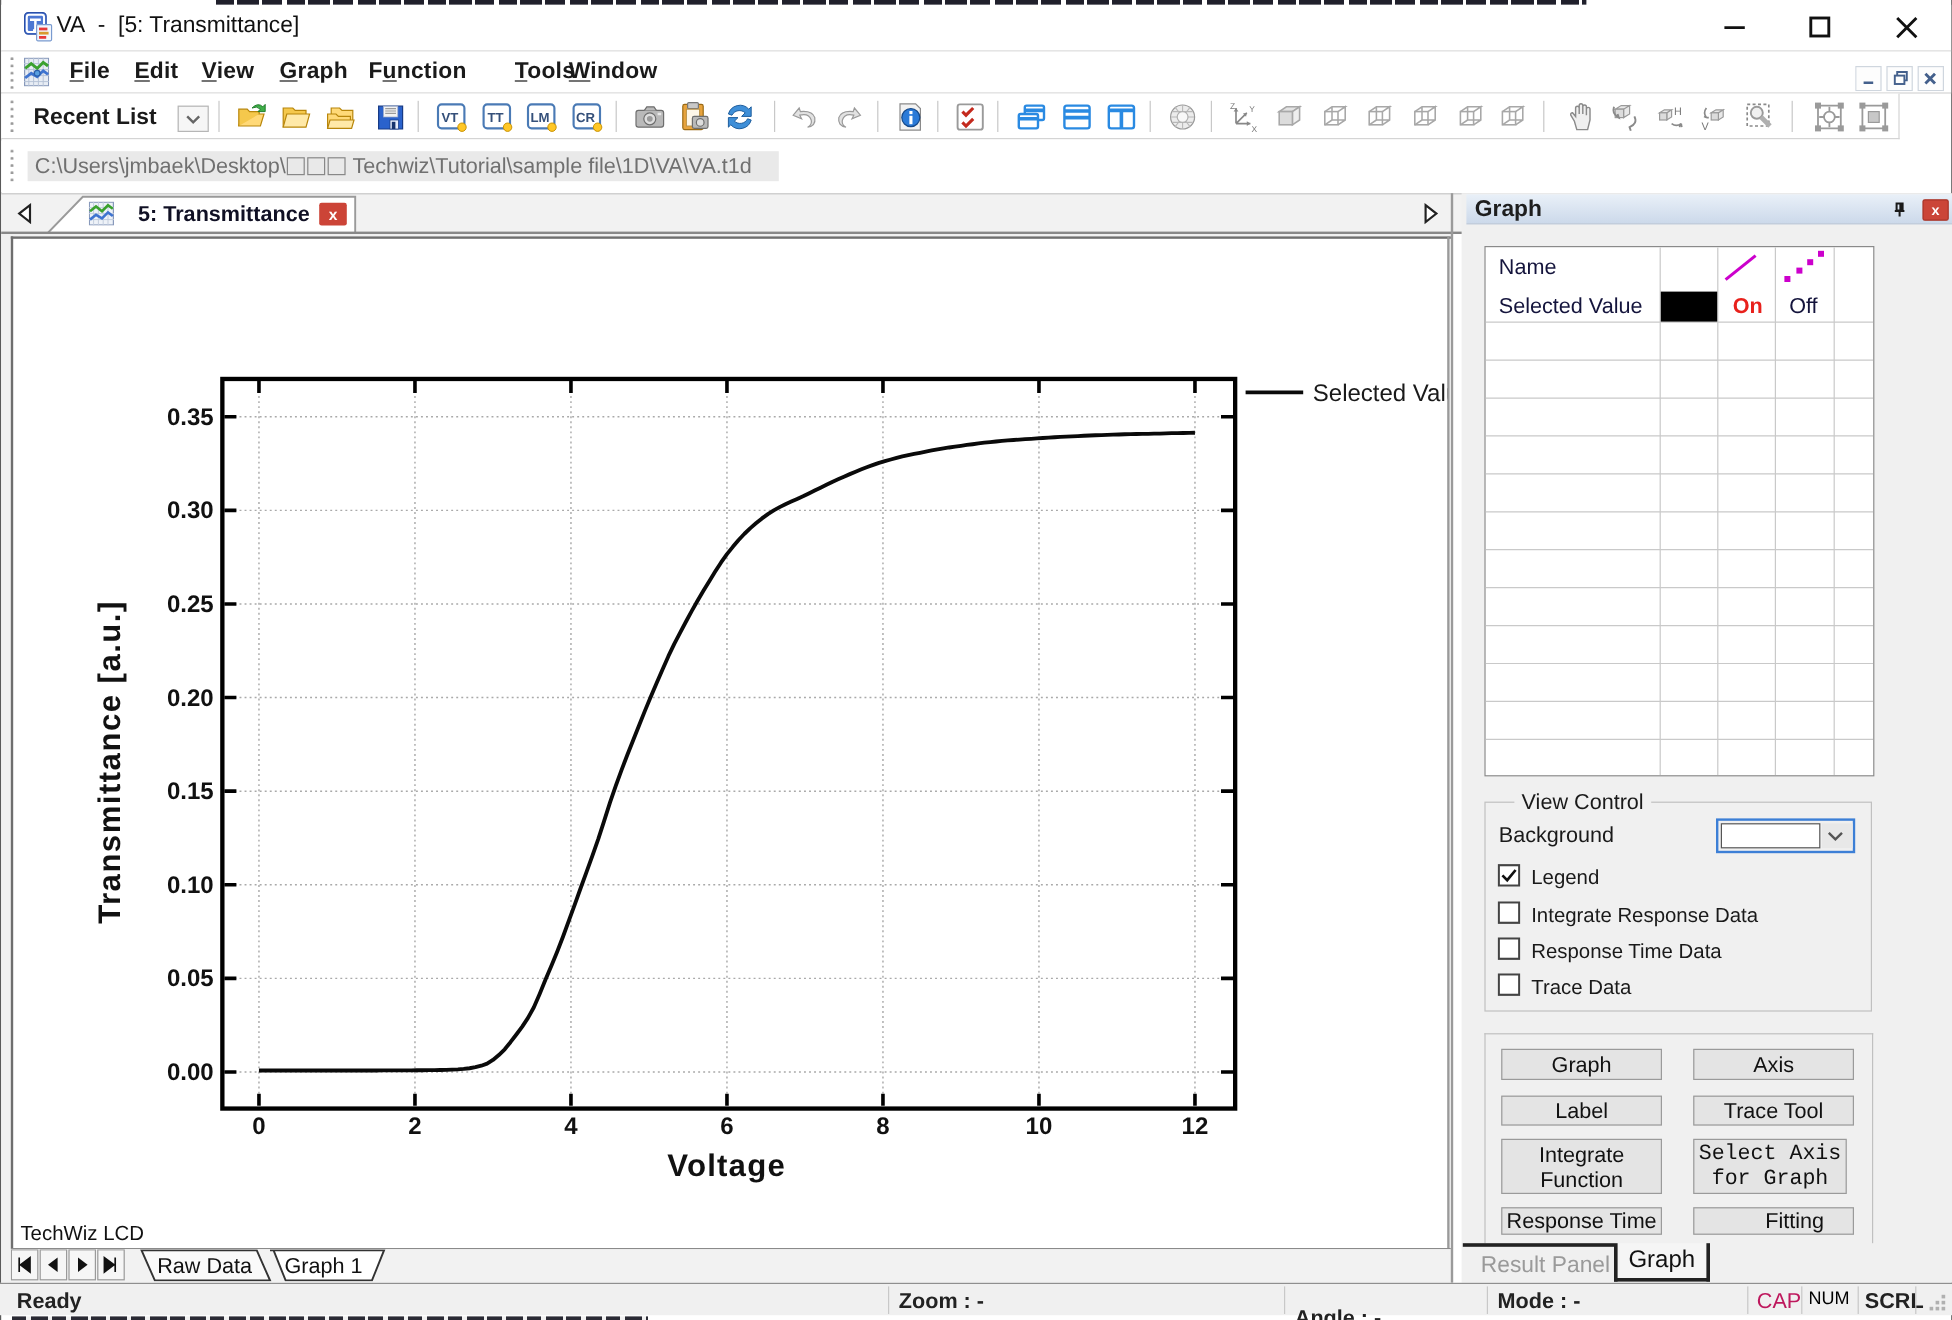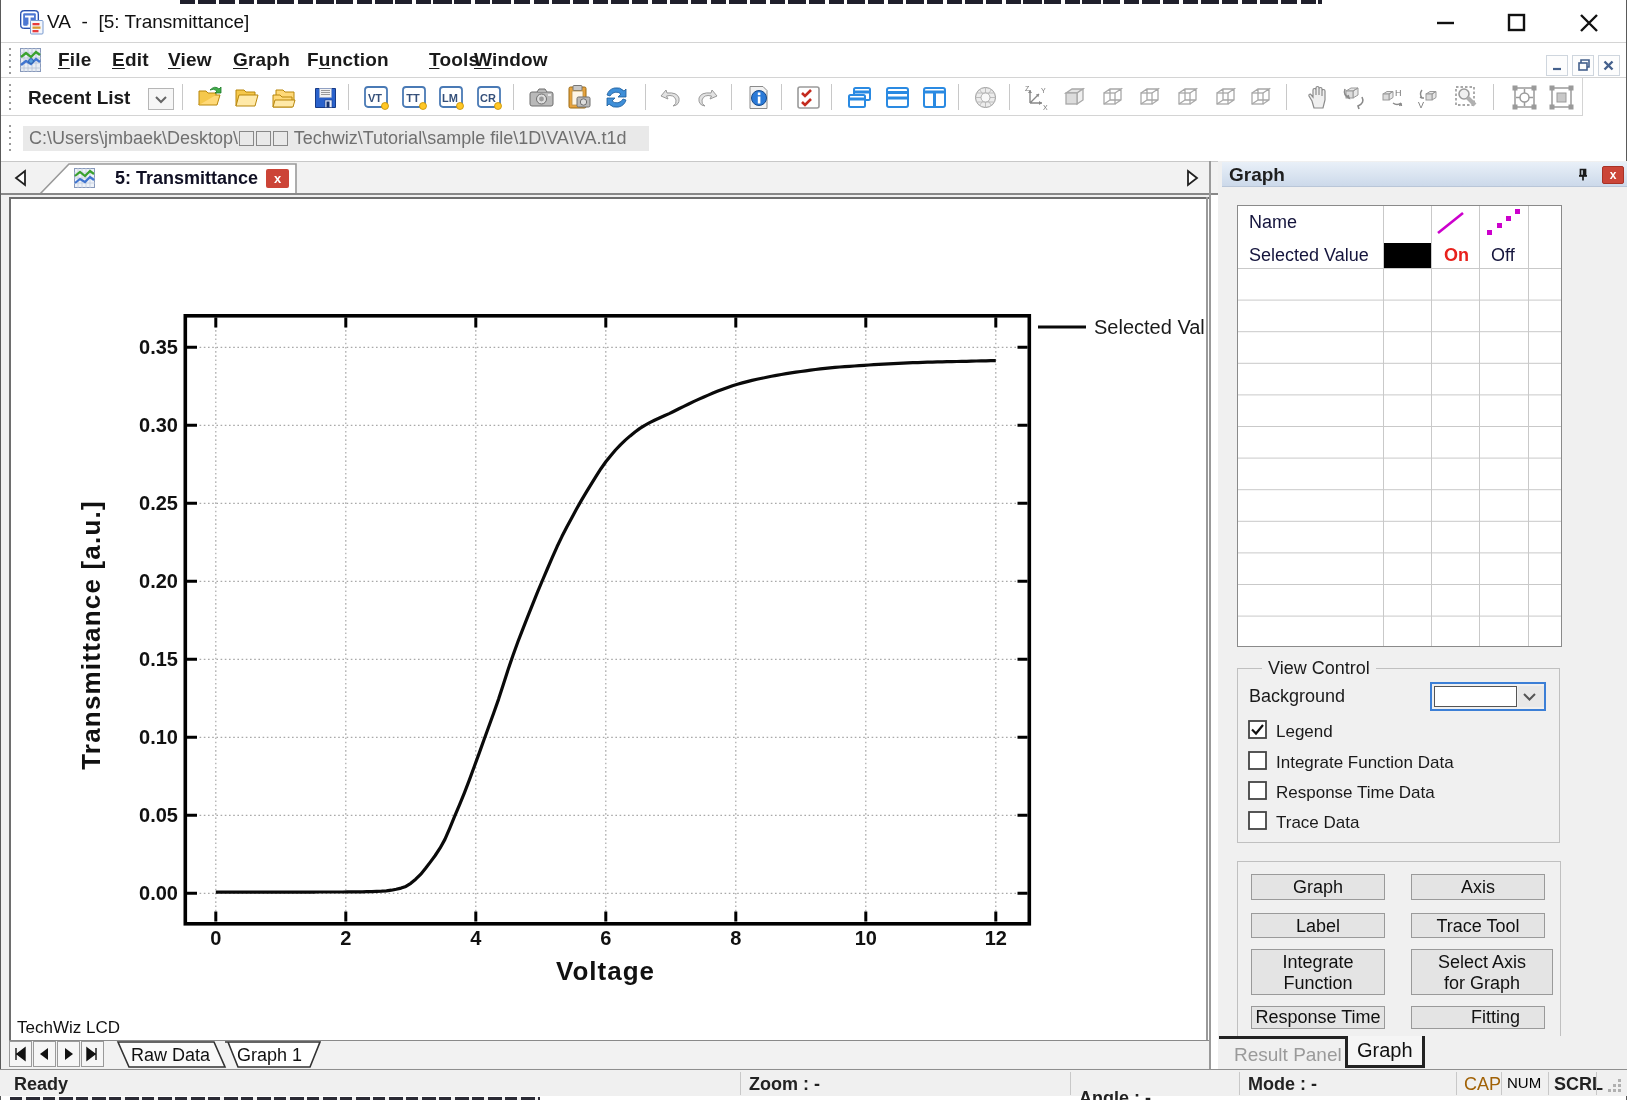--- a/index.html
+++ b/index.html
@@ -453,59 +453,59 @@
         </svg>
     </div>
     <div class="abs cb" style="left:10px;top:51px;"><svg width="19" height="19" viewBox="0 0 19 19">
           <rect x="1" y="1" width="17" height="17" fill="#fff" stroke="#444" stroke-width="1.8"></rect>
           <path d="M4 9.5 L8 13.5 L15 5" fill="none" stroke="#111" stroke-width="2.2"></path>
         </svg></div>
     <div class="abs" style="left:38px;top:53px;font-size:17px;color:#1a1a1a;">Legend</div>
     <div class="abs cb" style="left:10px;top:82px;"><svg width="19" height="19" viewBox="0 0 19 19">
           <rect x="1" y="1" width="17" height="17" fill="#fff" stroke="#444" stroke-width="1.8"></rect>
         </svg></div>
-    <div class="abs" style="left:38px;top:84px;font-size:17px;color:#1a1a1a;">Integrate Function Data</div>
+    <div class="abs" style="left:38px;top:84px;font-size:17px;color:#1a1a1a;">Integrate Response Data</div>
     <div class="abs cb" style="left:10px;top:112px;"><svg width="19" height="19" viewBox="0 0 19 19">
           <rect x="1" y="1" width="17" height="17" fill="#fff" stroke="#444" stroke-width="1.8"></rect>
         </svg></div>
     <div class="abs" style="left:38px;top:114px;font-size:17px;color:#1a1a1a;">Response Time Data</div>
     <div class="abs cb" style="left:10px;top:142px;"><svg width="19" height="19" viewBox="0 0 19 19">
           <rect x="1" y="1" width="17" height="17" fill="#fff" stroke="#444" stroke-width="1.8"></rect>
         </svg></div>
     <div class="abs" style="left:38px;top:144px;font-size:17px;color:#1a1a1a;">Trace Data</div>
   </div>
 
   <div class="abs" style="left:19px;top:700px;width:324px;height:175px;border:1px solid #c0c0c0;border-bottom:none;">
     <div class="btn abs" style="left:13px;top:12px;width:134px;height:26px;">Graph</div>
     <div class="btn abs" style="left:173px;top:12px;width:134px;height:26px;">Axis</div>
     <div class="btn abs" style="left:13px;top:51px;width:134px;height:25px;">Label</div>
     <div class="btn abs" style="left:173px;top:51px;width:134px;height:25px;">Trace Tool</div>
     <div class="btn abs" style="left:13px;top:87px;width:134px;height:46px;line-height:21px;padding-top:2px;">Integrate<br>Function</div>
-    <div class="btn abs" style="left:173px;top:87px;width:142px;height:46px;line-height:21px;padding-top:2px;">Select Axis<br>for Graph</div>
+    <div class="btn abs" style="left:173px;top:87px;width:128px;height:46px;line-height:21px;padding-top:2px;font-family:Liberation Mono, monospace;">Select Axis<br>for Graph</div>
     <div class="btn abs" style="left:13px;top:144px;width:134px;height:23px;line-height:21px;">Response Time</div>
     <div class="btn abs" style="left:173px;top:144px;width:134px;height:23px;line-height:21px;padding-left:35px;">Fitting</div>
   </div>
 
   <div class="abs" style="left:1px;top:875px;width:126px;height:3px;background:#222;"></div>
   <div class="abs" style="left:16px;top:883px;font-size:19px;color:#9a9a9a;">Result Panel</div>
   <div class="abs" style="left:127px;top:875px;width:80px;height:32px;background:#f5f5f5;border:3px solid #222;border-top:none;">
     <div class="abs" style="left:9px;top:3px;font-size:20px;color:#111;">Graph</div>
   </div>
 </div>
 
 <div class="abs" id="statusbar" style="left:0;top:1069px;width:1627px;height:27px;background:#f0f0f0;border-top:1px solid #8f8f8f;">
   <div class="abs" style="left:14px;top:4px;font-size:18px;font-weight:bold;color:#222;">Ready</div>
   <div class="vsep" style="left:740px;top:2px;height:23px;"></div>
   <div class="abs" style="left:749px;top:4px;font-size:18px;font-weight:bold;color:#222;">Zoom : -</div>
   <div class="vsep" style="left:1070px;top:2px;height:23px;"></div>
   <div class="abs" style="left:1079px;top:18px;font-size:18px;font-weight:bold;color:#222;">Angle : -</div>
   <div class="vsep" style="left:1239px;top:2px;height:23px;"></div>
   <div class="abs" style="left:1248px;top:4px;font-size:18px;font-weight:bold;color:#222;">Mode : -</div>
   <div class="vsep" style="left:1456px;top:2px;height:23px;"></div>
-  <div class="abs" style="left:1464px;top:4px;font-size:18px;color:#a16207;">CAP</div>
+  <div class="abs" style="left:1464px;top:4px;font-size:18px;color:#be185d;">CAP</div>
   <div class="vsep" style="left:1501px;top:2px;height:23px;"></div>
   <div class="abs" style="left:1507px;top:4px;font-size:15px;font-weight:normal;color:#000000;">NUM</div>
   <div class="vsep" style="left:1548px;top:2px;height:23px;"></div>
   <div class="abs" style="left:1554px;top:4px;font-size:18px;font-weight:bold;color:#222;">SCRL</div>
   <div class="vsep" style="left:1596px;top:2px;height:23px;"></div>
   <svg class="abs" style="left:1607px;top:8px;" width="16" height="16" viewBox="0 0 16 16">
     <g fill="#b0b0b0">
         <rect x="11" y="1" width="3" height="3"></rect>
         <rect x="11" y="6" width="3" height="3"></rect>
         <rect x="11" y="11" width="3" height="3"></rect>

